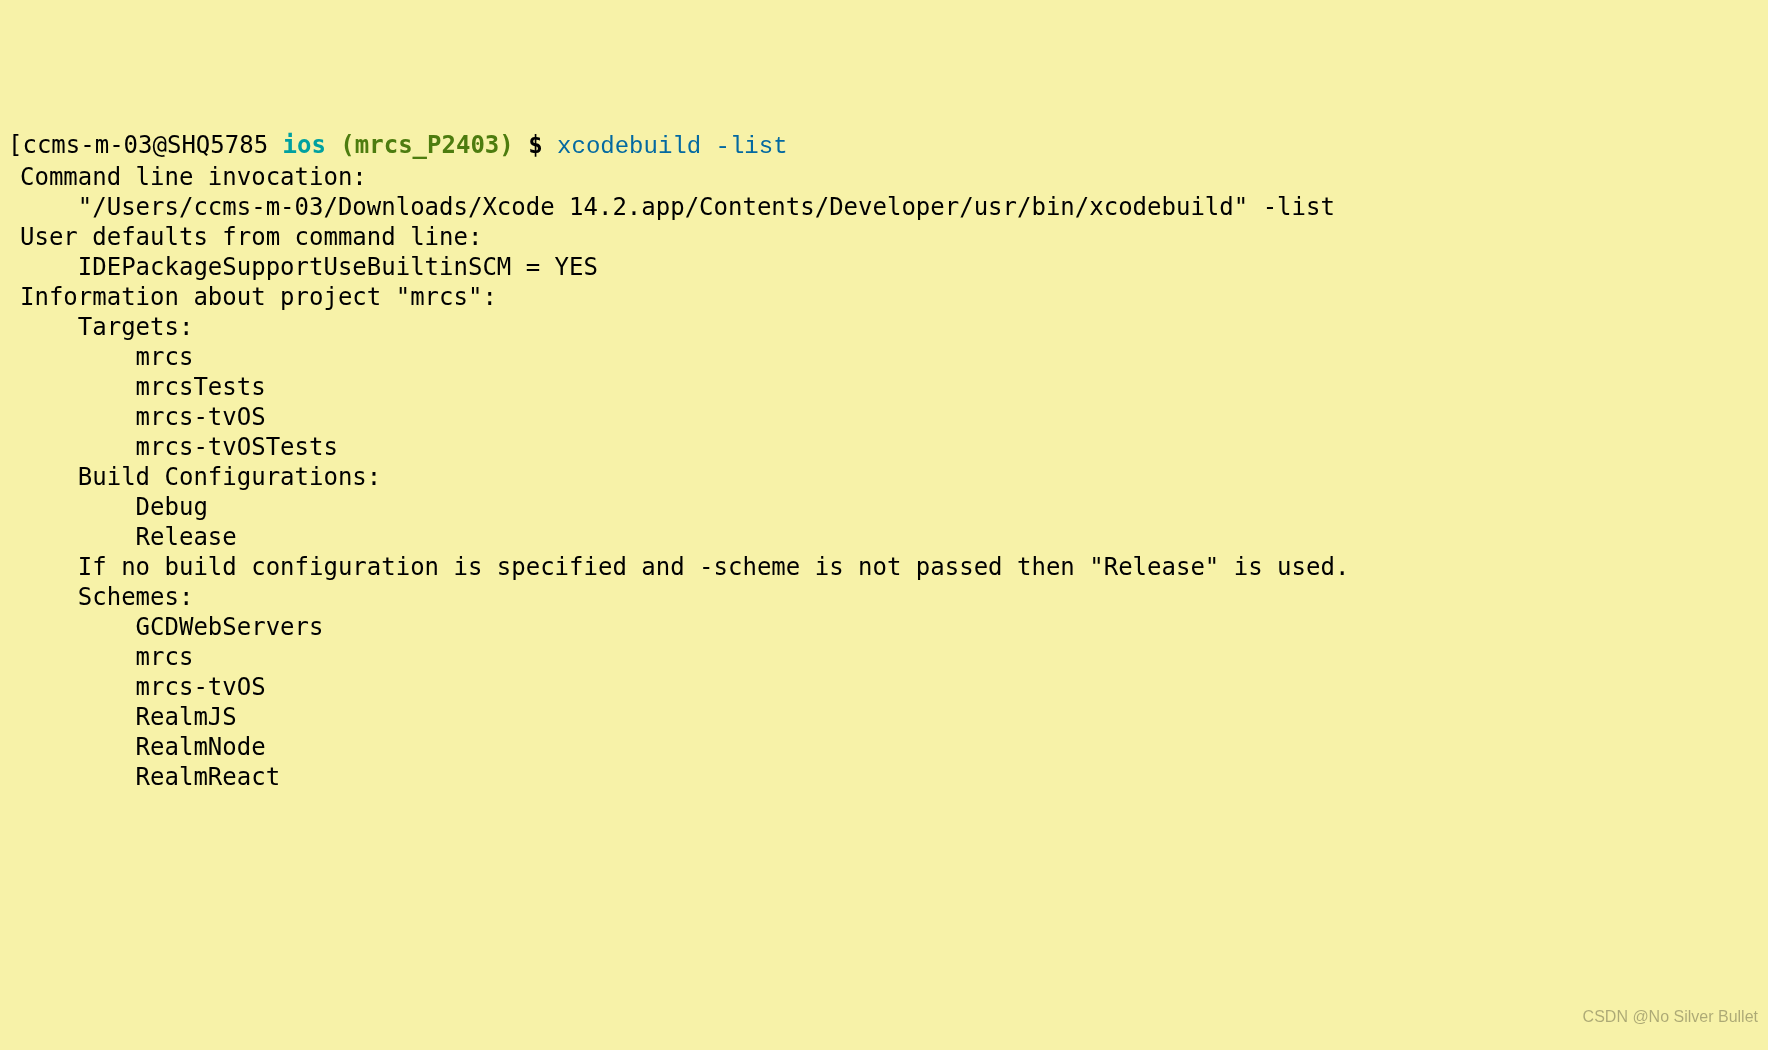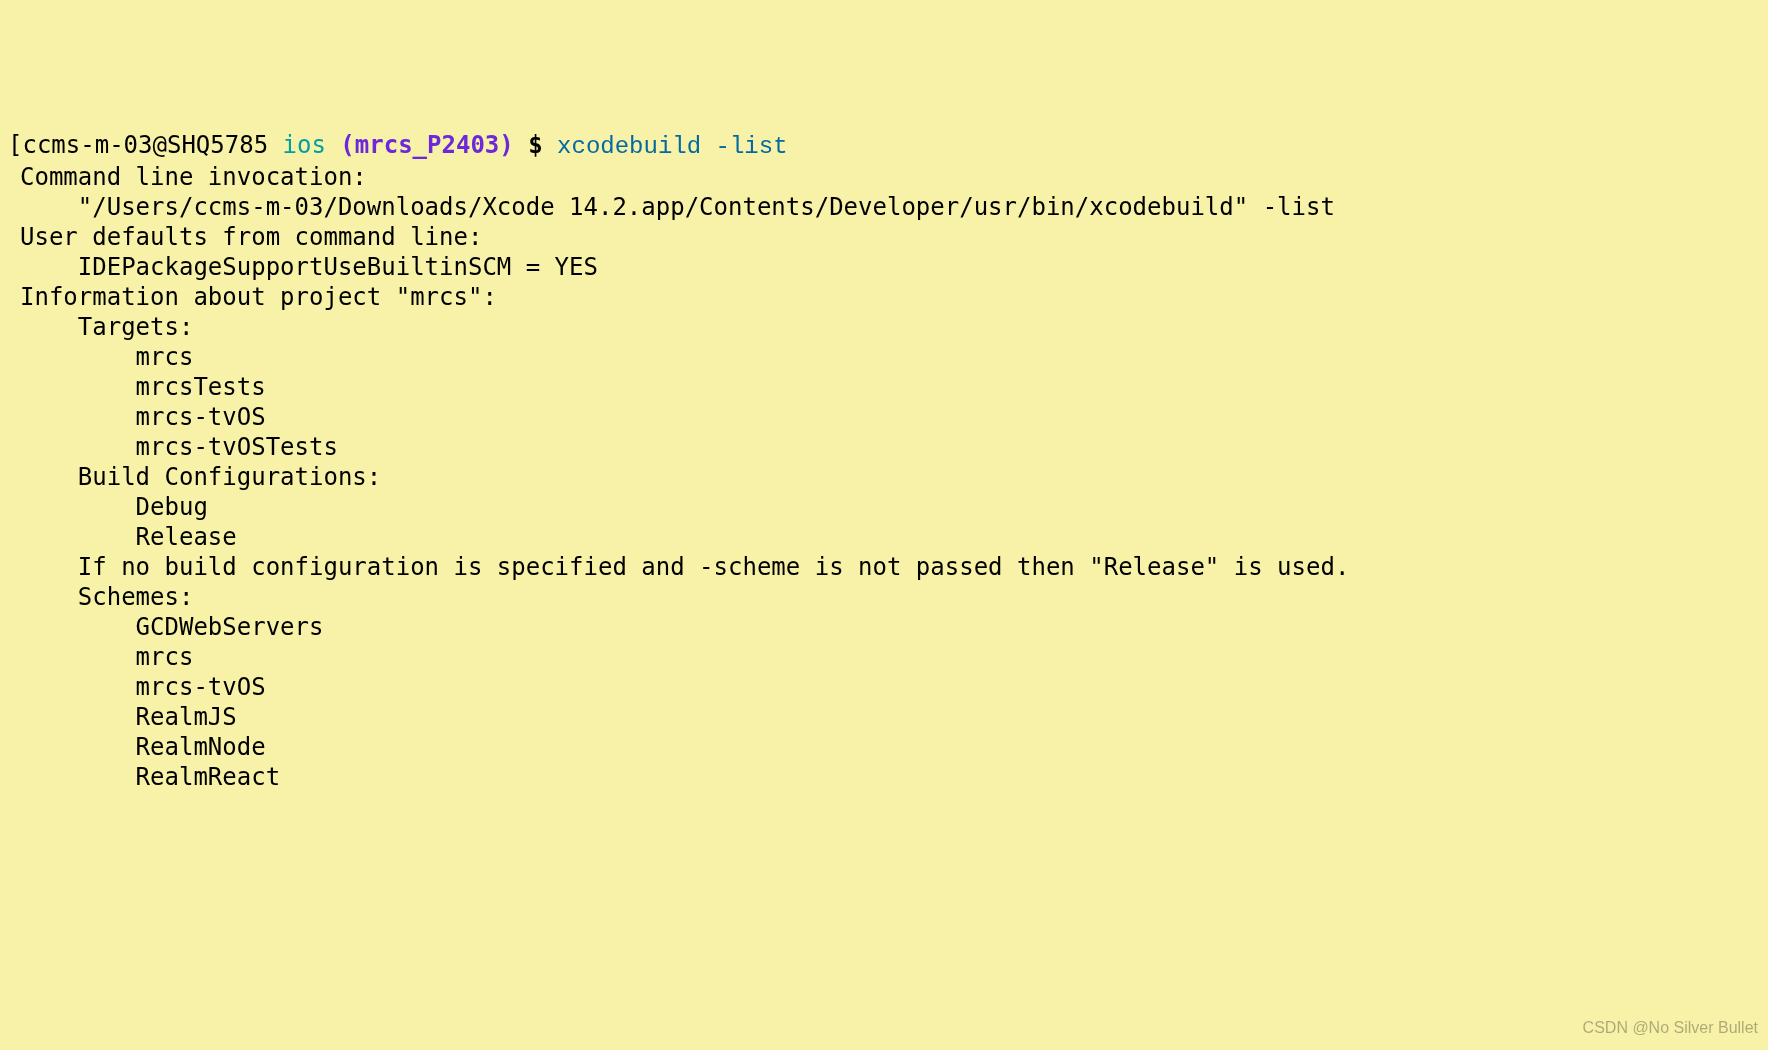--- a/index.html
+++ b/index.html
@@ -18,41 +18,41 @@
       width: 1768px;
       height: 1050px;
       overflow: hidden;
       position: relative;
     }
     .prompt-host {
       color: #000000;
     }
     .prompt-dir {
       color: #00a0a0;
-      font-weight: normal;
+      font-weight: bold;
     }
     .prompt-branch {
-      color: #6d28d9;
+      color: #4d7c0f;
       font-weight: bold;
     }
     .prompt-dollar {
       color: #000000;
       font-weight: bold;
     }
     .command {
       color: #0369a1;
       font-family: Liberation Mono, monospace;
     }
     .output {
       color: #000000;
       margin-left: 12px;
     }
     .watermark {
       position: absolute;
-      bottom: 12px;
+      bottom: 23px;
       right: 10px;
       font-size: 16px;
       color: rgba(0,0,0,0.3);
       font-family: sans-serif;
       white-space: nowrap;
     }
     .line {
       display: block;
     }
   </style>

